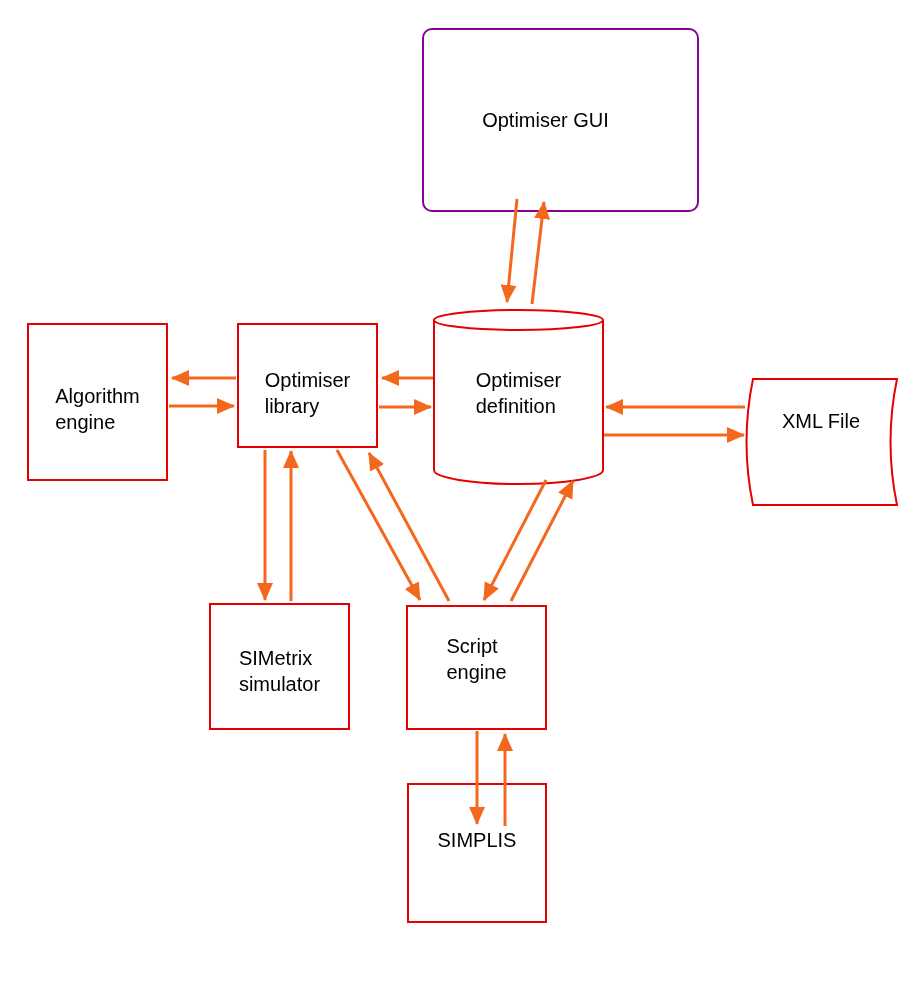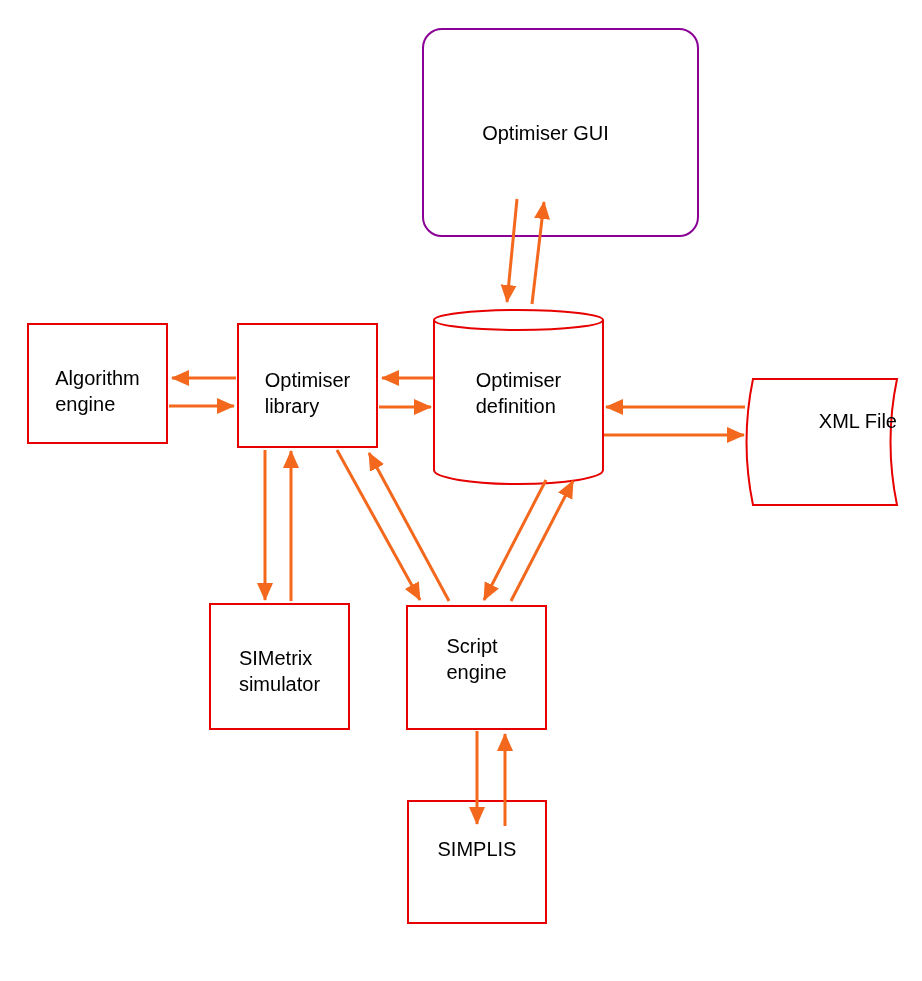--- a/index.html
+++ b/index.html
@@ -27,47 +27,47 @@
     justify-content: center;
     font-size: 20px;
     line-height: 26px;
     color: #000000;
     z-index: 1;
   }
   .node .lbl { text-align: left; }
   .node .lbl span { display: block; }
 
   .node-gui {
-    left: 422px; top: 28px; width: 277px; height: 209px;
+    left: 422px; top: 28px; width: 277px; height: 184px;
     border: 2px solid #8a0096;
-    border-radius: 20px;
+    border-radius: 10px;
     padding-right: 30px;
   }
-  .node-algorithm-library   { left: 27px;  top: 323px; width: 141px; height: 121px; padding-top: 14px; }
+  .node-algorithm-library   { left: 27px;  top: 323px; width: 141px; height: 158px; padding-top: 14px; }
   .node-optimiser-runtime   { left: 237px; top: 323px; width: 141px; height: 125px; padding-top: 14px; }
   .node-simetrix-simulator  { left: 209px; top: 603px; width: 141px; height: 127px; padding-top: 8px; }
   .node-script-engine       { left: 406px; top: 605px; width: 141px; height: 125px; padding-bottom: 18px; }
-  .node-simplis             { left: 407px; top: 800px; width: 140px; height: 124px; padding-bottom: 26px; }
+  .node-simplis             { left: 407px; top: 783px; width: 140px; height: 140px; padding-bottom: 26px; }
 
   
   .float-label {
     position: absolute;
     display: flex;
     align-items: center;
     justify-content: center;
     font-size: 20px;
     line-height: 26px;
     color: #000000;
     z-index: 3;
   }
   .float-label .lbl { text-align: left; }
   .float-label .lbl span { display: block; }
 
   .label-optimiser-definition { left: 434px; top: 320px; width: 169px; height: 146px; }
-  .label-xml-file             { left: 745px; top: 408px; width: 152px; height: 26px; justify-content: flex-end; }
+  .label-xml-file             { left: 745px; top: 408px; width: 152px; height: 26px; justify-content: center; }
   .label-xml-file .lbl        { text-align: center; }
 
   
   svg.overlay {
     position: absolute;
     left: 0; top: 0;
     z-index: 2;
     pointer-events: none;
   }
   .shape-stroke { fill: #ffffff; stroke: #e60000; stroke-width: 2; }

